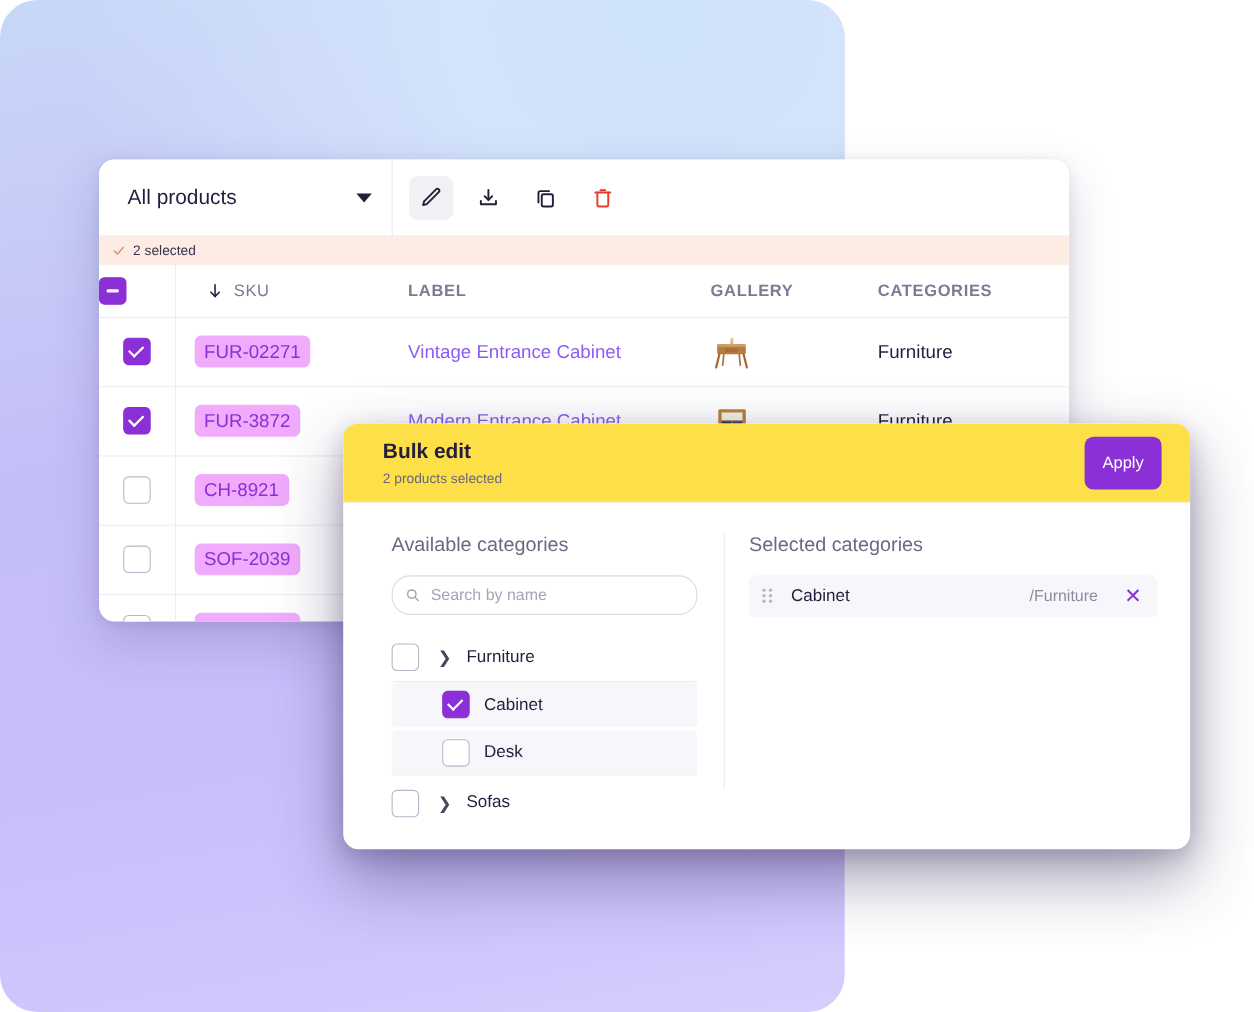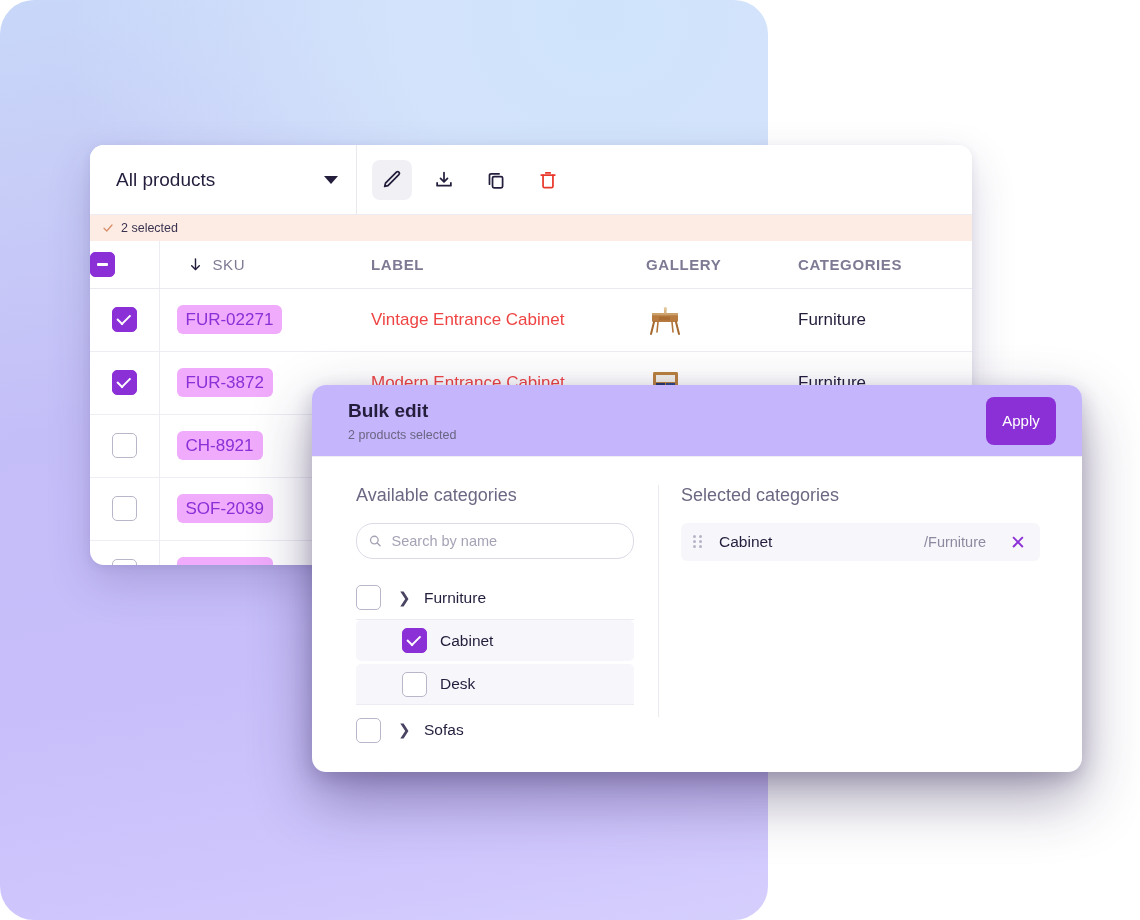--- a/index.html
+++ b/index.html
@@ -112,21 +112,21 @@
   }
   th.th-check { border-right: 1px solid #ececf2; }
   th.th-sku { padding-left: 27px; }
   th.th-sku .inner { display: flex; align-items: center; gap: 9px; }
   th.th-label, th.th-gal, th.th-cat { padding-left: 12px; font-weight: bold; }
 
   tbody tr { height: 63px; }
   tbody td { border-bottom: 1px solid #ededf3; vertical-align: middle; }
   td.td-check { border-right: 1px solid #ececf2; text-align: center; }
   td.td-sku { padding-left: 17px; }
-  td.td-label { padding-left: 12px; font-size: 17px; color: #ef4444; }
+  td.td-label { padding-left: 12px; font-size: 17px; color: #8b5cf6; }
   td.td-gal { padding-left: 12px; }
   td.td-cat { padding-left: 12px; font-size: 17px; color: #241d3c; }
 
   .sku-badge {
     display: inline-block;
     padding: 5px 9px;
     border-radius: 6px;
     background: #f0abfc;
     color: #8b2fd6;
     font-size: 17px;
@@ -165,21 +165,21 @@
     position: absolute;
     left: 312px; top: 385px;
     width: 770px; height: 387px;
     background: #ffffff;
     border-radius: 14px;
     box-shadow: 0 26px 60px rgba(45,32,80,.42), 0 6px 20px rgba(45,32,80,.22);
     overflow: hidden;
   }
   #modal-header {
     height: 72px;
-    background: #c4b5fd;
+    background: #fde047;
     border-bottom: 1px solid #eeeef3;
     display: flex;
     align-items: center;
     padding: 0 26px 0 36px;
   }
   #modal-header .titles { flex: 1; }
   #modal-title { font-size: 19px; font-weight: bold; color: #241d3c; }
   #modal-sub { font-size: 12.5px; color: #6a6581; margin-top: 6px; }
   #apply-btn {
     width: 70px; height: 48px;
@@ -188,21 +188,21 @@
     border-radius: 8px;
     color: #fff;
     font-size: 15px;
     font-family: "Liberation Sans", sans-serif;
     cursor: pointer;
   }
 
   #modal-body {
     display: flex;
     height: 315px;
-    padding: 28px 12px 0 0;
+    padding: 28px 0 0 0;
   }
   #pane-left {
     width: 346px;
     padding: 0 0 0 44px;
   }
   #pane-divider { width: 1px; background: #e9e9f0; margin: 0 0 55px 0; }
   #pane-right { flex: 1; padding: 0 30px 0 22px; }
 
   .pane-title {
     font-size: 18px;

